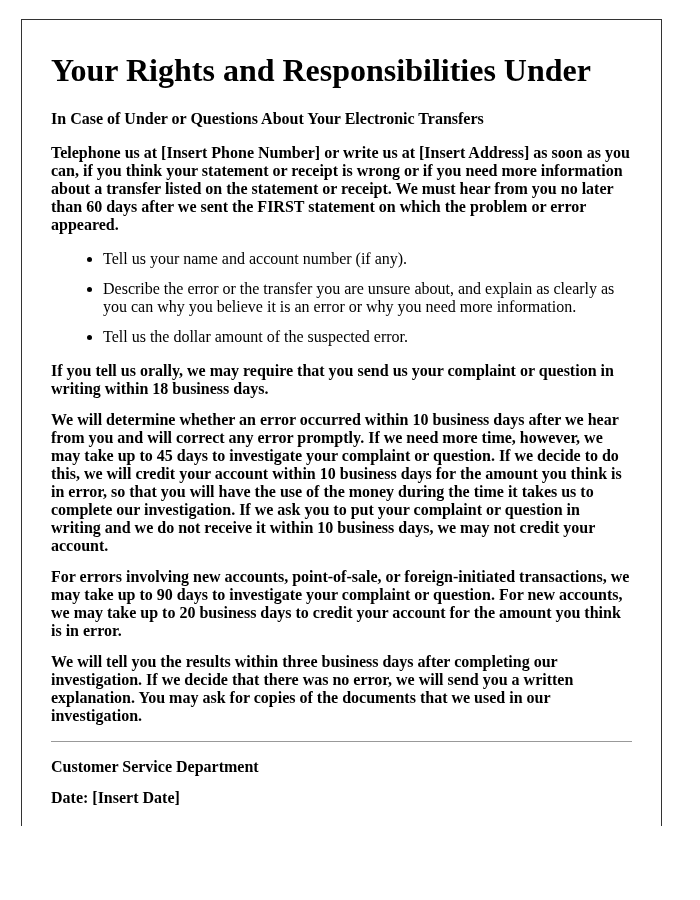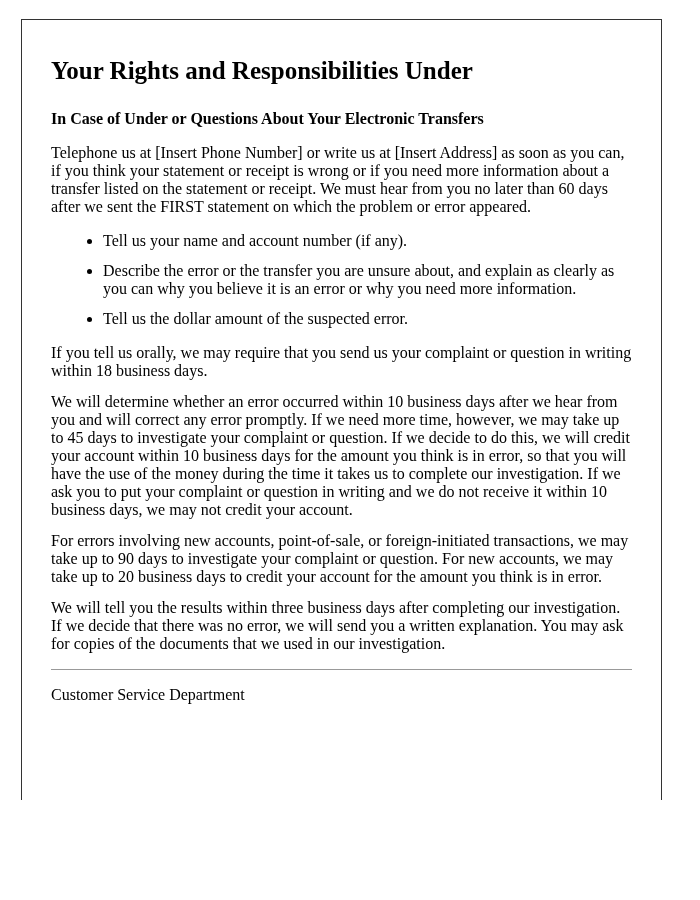--- a/index.html
+++ b/index.html
@@ -20,34 +20,35 @@
     box-sizing: border-box;
     margin: 19px 0 0 21px;
     width: 641px;
     min-height: 781px;
     border: 1px solid #333333;
     border-bottom: none;
     padding: 11px 29px 6px 29px;
     background: #ffffff;
   }
   h1.doc-title {
-    font-size: 25px;
+    font-size: 32px;
     line-height: 37px;
     font-weight: bold;
     margin: 21px 0;
   }
   h1.doc-title .tl {
     display: block;
   }
   .subheading {
     font-weight: bold;
     margin: 16px 0;
   }
   p {
     margin: 13px 0;
+    font-weight: bold;
   }
   ul.bullet-list {
     margin: 16px 0;
     padding-left: 40px;
     list-style-type: disc;
   }
   ul.bullet-list li {
     margin: 12px;
     padding: 0;
   }
@@ -83,14 +84,15 @@
 
   <p>For errors involving new accounts, point-of-sale, or foreign-initiated transactions, we may take up to 90 days to investigate your complaint or question. For new accounts, we may take up to 20 business days to credit your account for the amount you think is in error.</p>
 
   <p>We will tell you the results within three business days after completing our investigation. If we decide that there was no error, we will send you a written explanation. You may ask for copies of the documents that we used in our investigation.</p>
 
   <hr class="divider">
 
 
   <p>Customer Service Department</p>
 
+  <p>Date: [Insert Date]</p>
 
 </div>
 
 </body></html>

